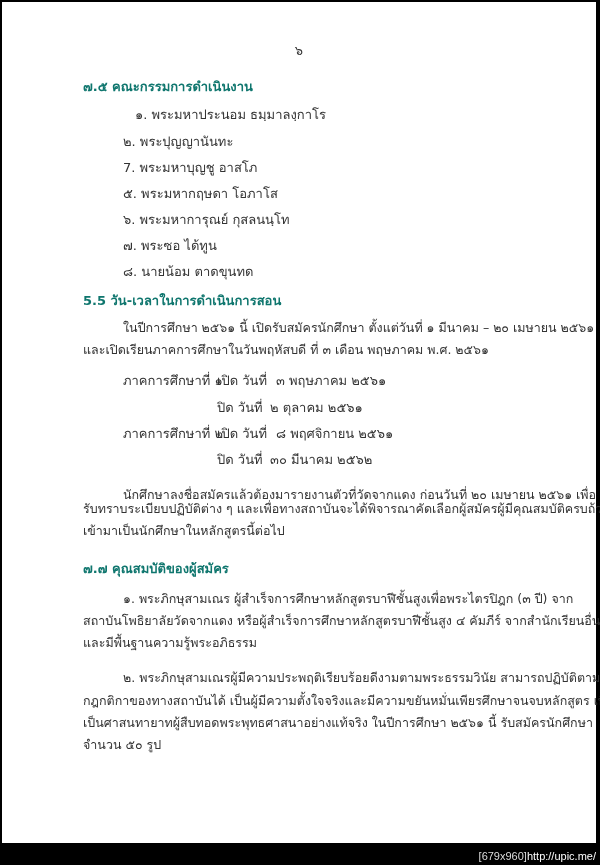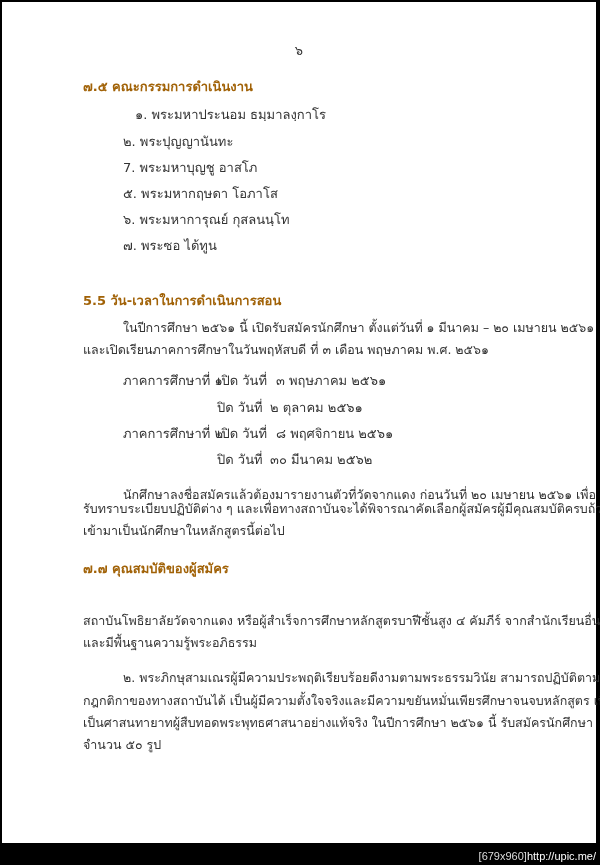--- a/index.html
+++ b/index.html
@@ -5,41 +5,42 @@
     html, body { margin: 0; padding: 0; }
     body {
       width: 600px; height: 865px; background: #000; position: relative; overflow: hidden;
       font-family: "DejaVu Sans", "Liberation Sans", sans-serif;
     }
     .page {
       position: absolute; left: 2px; top: 2px; width: 594px; height: 841px;
       background: #fff; color: #333;
     }
     .t { position: absolute; white-space: nowrap; font-size: 13px; line-height: 18px; }
-    .h { font-weight: bold; font-size: 13px; color: #a16207; }
+    .h { font-weight: bold; font-size: 13px; color: #0f766e; }
     .pagenum { position: absolute; top: 38px; left: 0; width: 594px; text-align: center; font-size: 13px; }
     .footer {
       position: absolute; right: 4px; bottom: 1px; color: #fff;
       font-family: Liberation Sans, sans-serif; font-size: 11px; line-height: 16px;
     }
     .footer .dim { color: #ddd; }
   </style>
 </head>
 <body>
 
 <div class="page">
   <div class="pagenum">๖</div>
 
   <div class="t h" style="left:81px; top:76px;">๗.๕  คณะกรรมการดำเนินงาน</div>
   <div class="t" style="left:133px; top:104px;">๑. พระมหาประนอม  ธมฺมาลงฺกาโร</div>
   <div class="t" style="left:121px; top:131px;">๒. พระปุญญานันทะ</div>
   <div class="t" style="left:121px; top:157px;">7. พระมหาบุญชู  อาสโภ</div>
   <div class="t" style="left:121px; top:183px;">๕. พระมหากฤษดา  โอภาโส</div>
   <div class="t" style="left:121px; top:209px;">๖. พระมหาการุณย์  กุสลนนฺโท</div>
   <div class="t" style="left:121px; top:235px;">๗. พระซอ  ได้ทูน</div>
+  <div class="t" style="left:121px; top:261px;">๘. นายน้อม  ตาดขุนทด</div>
 
   <div class="t h" style="left:81px; top:290px;">5.5  วัน-เวลาในการดำเนินการสอน</div>
   <div class="t" style="left:121px; top:317px; font-size:12.5px;text-align:right;">ในปีการศึกษา ๒๕๖๑ นี้ เปิดรับสมัครนักศึกษา ตั้งแต่วันที่ ๑ มีนาคม – ๒๐ เมษายน ๒๕๖๑</div>
   <div class="t" style="left:81px; top:339px; font-size:12.5px;">และเปิดเรียนภาคการศึกษาในวันพฤหัสบดี ที่ ๓ เดือน พฤษภาคม พ.ศ. ๒๕๖๑</div>
 
   <div class="t" style="left:121px; top:370px;">ภาคการศึกษาที่ ๑</div>
   <div class="t" style="left:215px; top:370px;">เปิด  วันที่</div>
   <div class="t" style="left:274px; top:370px;">๓  พฤษภาคม ๒๕๖๑</div>
 
   <div class="t" style="left:215px; top:397px;">ปิด  วันที่</div>
@@ -50,20 +51,21 @@
   <div class="t" style="left:274px; top:423px;">๘  พฤศจิกายน  ๒๕๖๑</div>
 
   <div class="t" style="left:215px; top:449px;">ปิด  วันที่</div>
   <div class="t" style="left:268px; top:449px;">๓๐  มีนาคม ๒๕๖๒</div>
 
   <div class="t" style="left:121px; top:476px; font-size:12.5px;margin-top:8px;">นักศึกษาลงชื่อสมัครแล้วต้องมารายงานตัวที่วัดจากแดง ก่อนวันที่ ๒๐ เมษายน ๒๕๖๑ เพื่อ</div>
   <div class="t" style="left:81px; top:498px; font-size:12.5px;">รับทราบระเบียบปฏิบัติต่าง ๆ และเพื่อทางสถาบันจะได้พิจารณาคัดเลือกผู้สมัครผู้มีคุณสมบัติครบถ้วน</div>
   <div class="t" style="left:81px; top:520px; font-size:12.5px;">เข้ามาเป็นนักศึกษาในหลักสูตรนี้ต่อไป</div>
 
   <div class="t h" style="left:81px; top:558px;">๗.๗  คุณสมบัติของผู้สมัคร</div>
+  <div class="t" style="left:121px; top:588px; font-size:12.5px;">๑.  พระภิกษุสามเณร  ผู้สำเร็จการศึกษาหลักสูตรบาฬีชั้นสูงเพื่อพระไตรปิฎก  (๓  ปี)  จาก</div>
   <div class="t" style="left:81px; top:610px; font-size:12.5px;">สถาบันโพธิยาลัยวัดจากแดง  หรือผู้สำเร็จการศึกษาหลักสูตรบาฬีชั้นสูง ๔ คัมภีร์  จากสำนักเรียนอื่น ๆ</div>
   <div class="t" style="left:81px; top:632px; font-size:12.5px;">และมีพื้นฐานความรู้พระอภิธรรม</div>
 
   <div class="t" style="left:121px; top:667px; font-size:12.5px;">๒. พระภิกษุสามเณรผู้มีความประพฤติเรียบร้อยดีงามตามพระธรรมวินัย สามารถปฏิบัติตาม</div>
   <div class="t" style="left:81px; top:690px; font-size:12.5px;">กฎกติกาของทางสถาบันได้  เป็นผู้มีความตั้งใจจริงและมีความขยันหมั่นเพียรศึกษาจนจบหลักสูตร  เพื่อ</div>
   <div class="t" style="left:81px; top:712px; font-size:12.5px;">เป็นศาสนทายาทผู้สืบทอดพระพุทธศาสนาอย่างแท้จริง   ในปีการศึกษา  ๒๕๖๑  นี้   รับสมัครนักศึกษา</div>
   <div class="t" style="left:81px; top:734px; font-size:12.5px;">จำนวน ๕๐ รูป</div>
 </div>
 
 <div class="footer">

